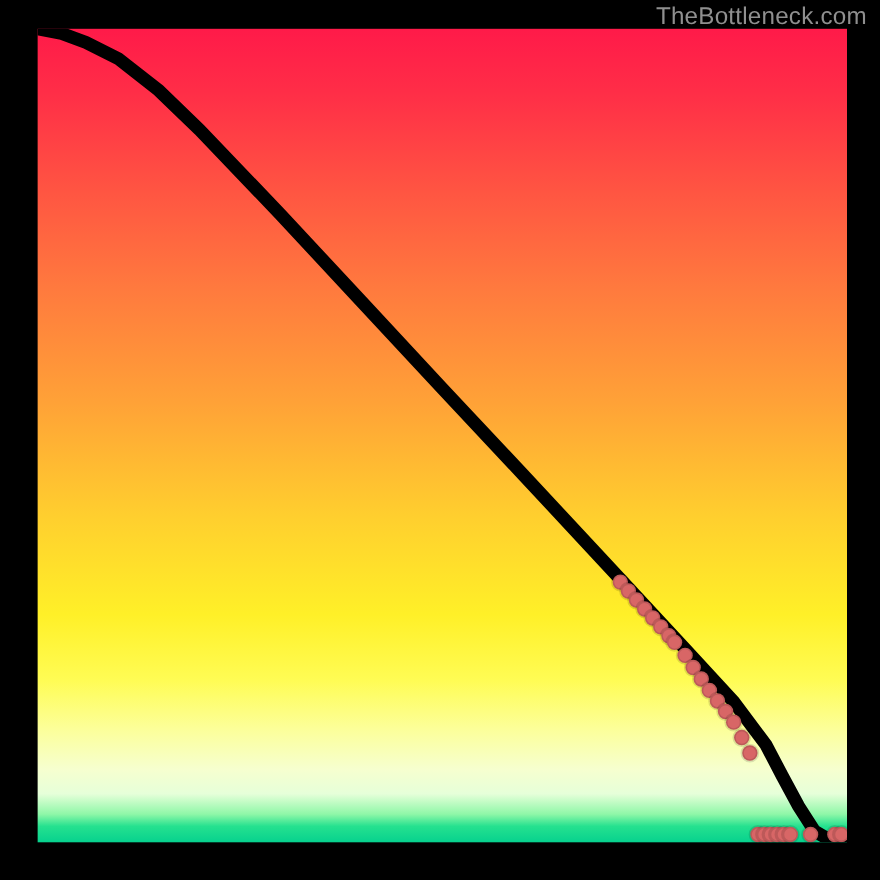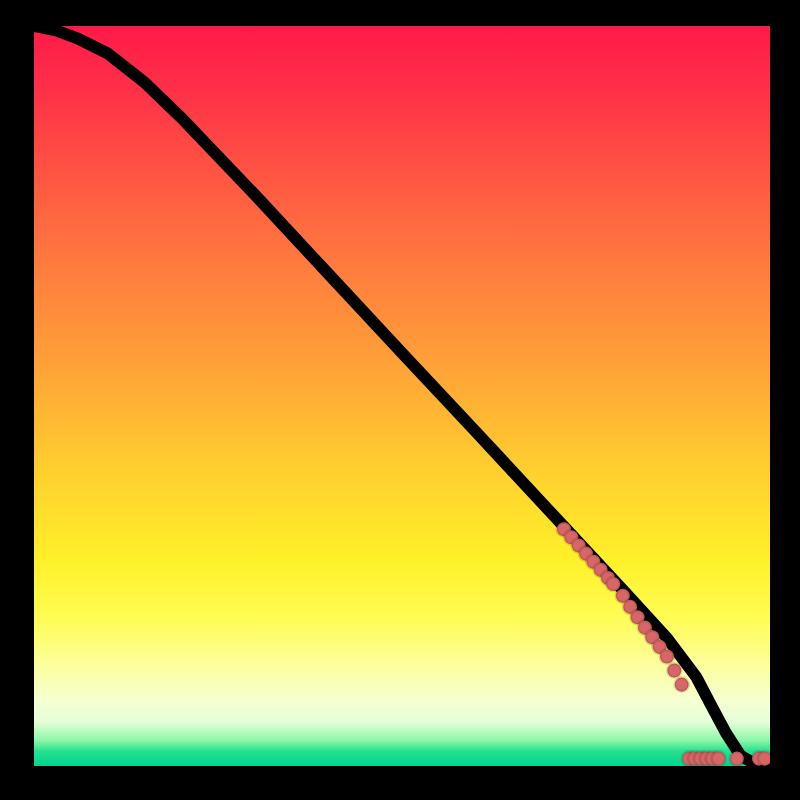--- a/index.html
+++ b/index.html
@@ -69,20 +69,21 @@
   .dot {
     fill: #d86666;
     stroke: rgba(0,0,0,0.12);
     stroke-width: 0.4;
   }
 </style>
 </head>
 <body>
 
 <div class="outer">
+  <div class="attrib">TheBottleneck.com</div>
   <div class="plot">
     <div class="gradient"></div>
     <svg class="layer" viewBox="0 0 100 100" preserveAspectRatio="none">
       <path id="curve-path" class="curve" d="M0.00 0.00 L3.00 0.60 L6.00 1.70 L10.00 3.70 L15.00 7.60 L20.00 12.40 L30.00 22.80 L40.00 33.50 L50.00 44.20 L60.00 54.80 L70.00 65.50 L80.00 76.20 L86.00 82.70 L90.00 88.00 L92.00 91.80 L94.00 95.50 L96.00 98.60 L98.00 99.75 L100.00 99.90"></path>
       <g id="dots">
           <circle cx="72.00" cy="68.00" r="0.95" class="dot"></circle>
           <circle cx="73.00" cy="69.10" r="0.95" class="dot"></circle>
           <circle cx="74.00" cy="70.20" r="0.95" class="dot"></circle>
           <circle cx="75.00" cy="71.30" r="0.95" class="dot"></circle>
           <circle cx="76.00" cy="72.40" r="0.95" class="dot"></circle>

